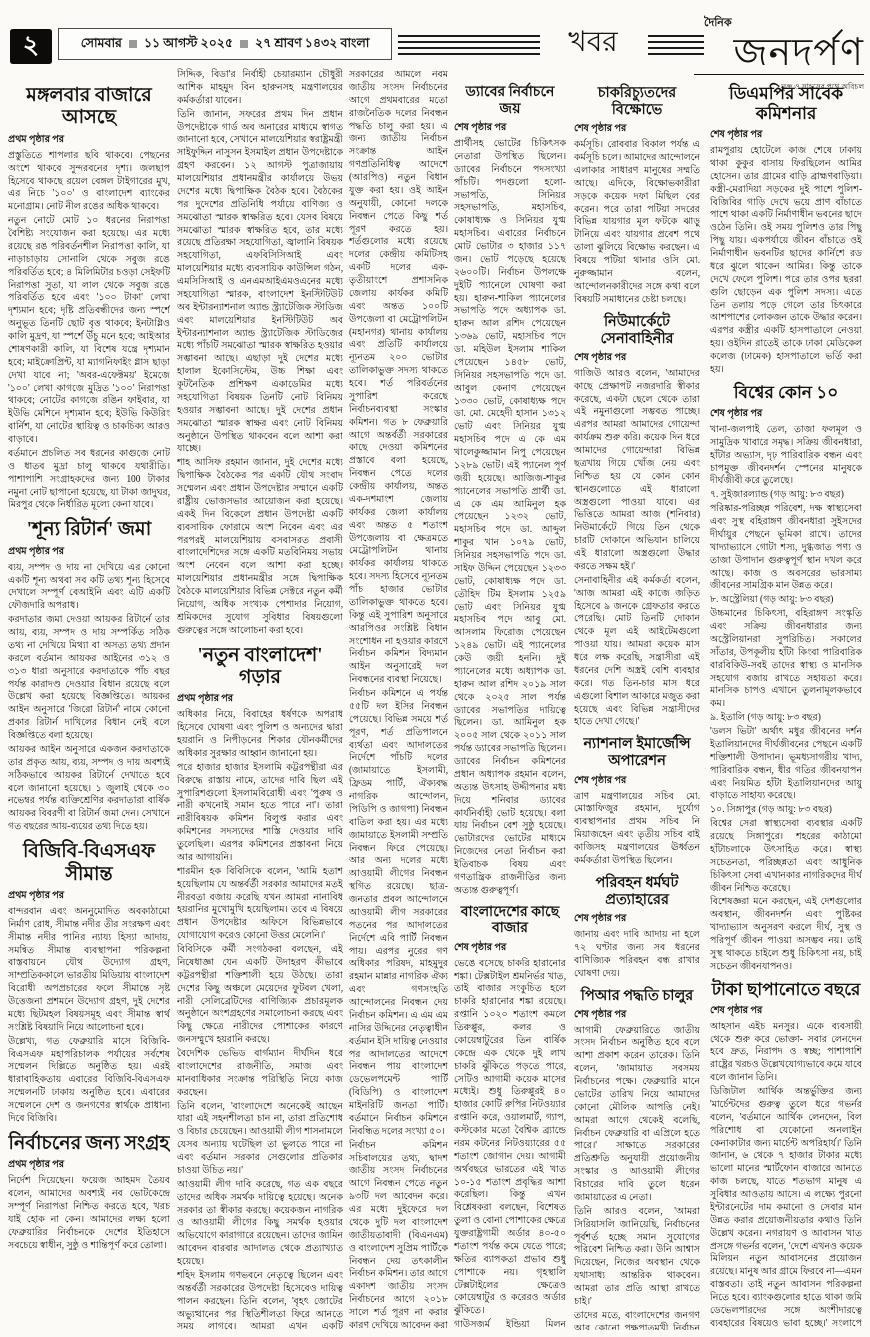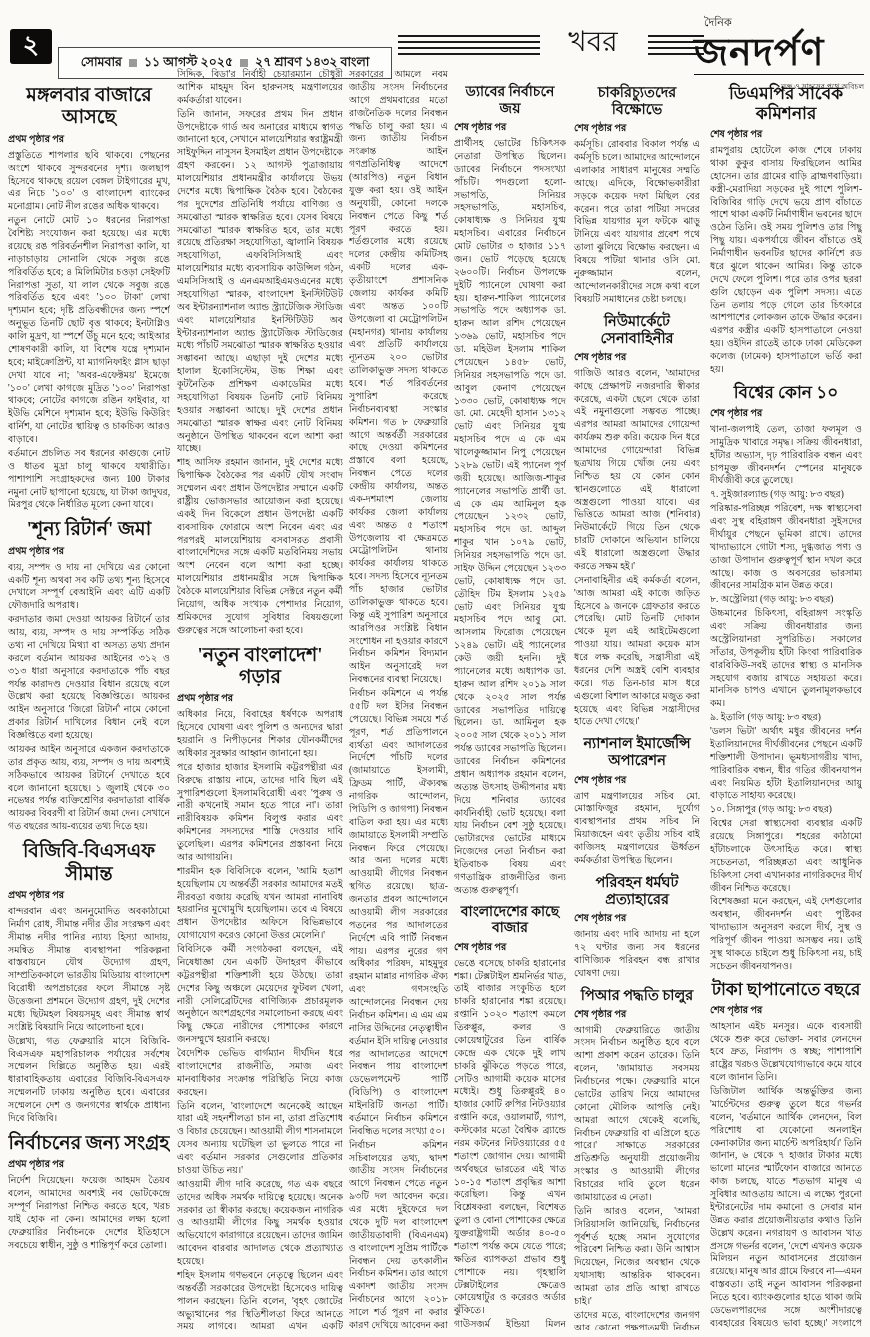--- a/index.html
+++ b/index.html
@@ -1,30 +1,30 @@
 <!DOCTYPE html>
 <html lang="bn"><head>
 <meta charset="utf-8">
 <style>
   html,body{margin:0;padding:0}
   body{width:870px;height:1337px;background:#efeeea;font-family:"Liberation Serif","DejaVu Serif",serif;color:#151311;position:relative}
   .page{position:absolute;left:0;top:0;width:870px;height:1337px;background:#fbfaf6;overflow:hidden}
   
   .pagenum{position:absolute;left:10px;top:29px;width:42px;height:35px;background:#0c0b0a;color:#fff;
            font-weight:bold;font-size:25px;display:flex;align-items:center;justify-content:center;border-radius:3px}
-  .datebox{position:absolute;left:58px;top:47px;width:332px;height:30px;border:1px solid #4a4a4a;
+  .datebox{position:absolute;left:58px;top:28px;width:332px;height:30px;border:1px solid #4a4a4a;
            display:flex;align-items:center;justify-content:center;gap:7px;font-size:12.5px;font-weight:bold;background:#fdfdfb}
   .sq{width:8px;height:8px;background:#9a9a98;display:inline-block}
   .khobor{position:absolute;left:546px;top:25px;width:94px;text-align:center;font-size:28px;font-weight:normal;line-height:1.2}
   .rules{position:absolute;top:35px;height:22px;background:repeating-linear-gradient(to bottom,#1a1a1a 0 2px,transparent 2px 6px)}
   .rules.left{left:398px;width:142px}
   .rules.right{left:648px;width:56px}
   .mast{position:absolute;right:6px;top:14px;width:170px}
-  .mast-top{font-size:11px;font-weight:normal;text-align:left;margin-left:10px}
-  .mast-main{font-size:38px;font-weight:bold;line-height:1.02;letter-spacing:1px;text-align:left}
+  .mast-top{font-size:11px;font-weight:bold;text-align:left;margin-left:10px}
+  .mast-main{font-size:38px;font-weight:normal;line-height:1.02;letter-spacing:1px;text-align:right}
   .mast-tag{font-size:7.5px;text-align:right;margin-top:6px;color:#222}
   .mast-rule{border-top:1.5px solid #111;margin-top:2px}
   
   .col{position:absolute;top:68px;overflow:hidden;text-align:justify}
   .c1{left:8px;width:162px;height:1182px}
   .c2{left:177px;width:166px;height:1262px}
   .c3{left:349px;width:99px;height:1262px}
   .c4{left:454px;width:112px;height:1262px}
   .c5{left:574px;width:126px;height:1262px}
   .c6{left:710px;width:152px;height:1262px}

